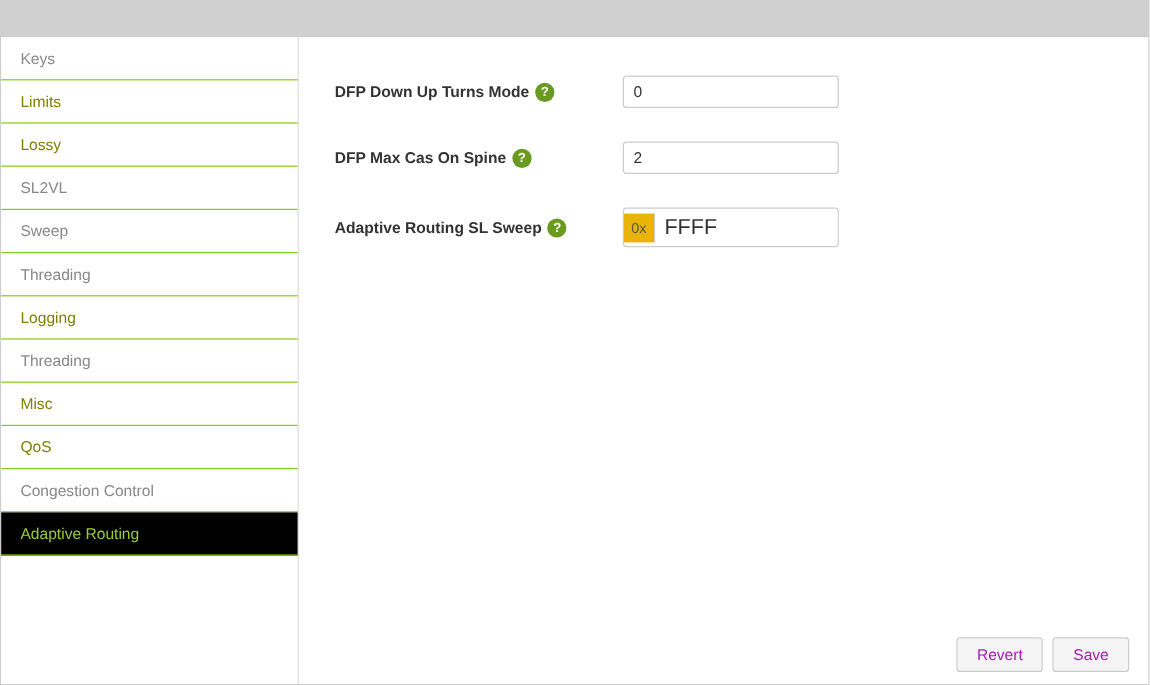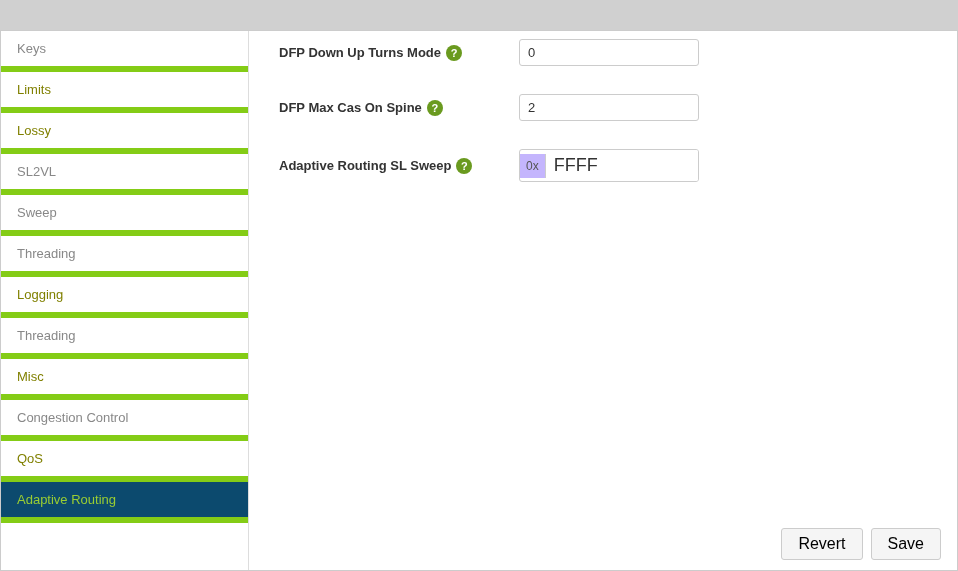--- a/index.html
+++ b/index.html
@@ -33,37 +33,37 @@
 
     .sidebar {
       width: 248px;
       border-right: 1px solid #ddd;
       background: #fff;
       flex-shrink: 0;
     }
 
     .sidebar-item {
       padding: 10px 16px;
-      border-bottom: 6px solid #84cc16;
+      border-bottom: 1px solid #84cc16;
       cursor: pointer;
       color: #888;
     }
 
     .sidebar-item.active {
-      background: #0c4a6e;
+      background: #000000;
       color: #9acd32;
     }
 
     .sidebar-item.olive {
       color: #808000;
     }
 
     .content-area {
       flex: 1;
-      padding: 8px 30px;
+      padding: 32px 30px;
       display: flex;
       flex-direction: column;
       position: relative;
     }
 
     .form-row {
       display: flex;
       align-items: center;
       margin-bottom: 28px;
     }
@@ -105,21 +105,21 @@
     .hex-input-wrapper {
       display: flex;
       align-items: center;
       border: 1px solid #ccc;
       border-radius: 3px;
       width: 180px;
       overflow: hidden;
     }
 
     .hex-prefix {
-      background: #c4b5fd;
+      background: #eab308;
       padding: 5px 6px;
       color: #555;
       font-size: 12px;
       border-right: 1px solid #ccc;
       flex-shrink: 0;
     }
 
     .hex-input {
       border: none;
       padding: 5px 8px;
@@ -136,44 +136,44 @@
       right: 16px;
       display: flex;
       gap: 8px;
     }
 
     .btn {
       padding: 6px 16px;
       border: 1px solid #ccc;
       border-radius: 3px;
       background: #f5f5f5;
-      color: #000000;
+      color: #a21caf;
       cursor: pointer;
-      font-size: 16px;
+      font-size: 13px;
     }
   </style>
 </head>
 <body>
 
 <div class="top-bar"></div>
 
 <div class="main-container">
   <div class="sidebar">
 
   <div class="sidebar-item">Keys</div>
       <div class="sidebar-item olive">Limits</div>
       <div class="sidebar-item olive">Lossy</div>
       <div class="sidebar-item">SL2VL</div>
       <div class="sidebar-item">Sweep</div>
       <div class="sidebar-item">Threading</div>
       <div class="sidebar-item olive">Logging</div>
       <div class="sidebar-item">Threading</div>
       <div class="sidebar-item olive">Misc</div>
+      <div class="sidebar-item olive">QoS</div>
       <div class="sidebar-item">Congestion Control</div>
-      <div class="sidebar-item olive">QoS</div>
       <div class="sidebar-item active">Adaptive Routing</div>
     </div>
 
   <div class="content-area">
 
     <div class="form-row">
         <div class="form-label">
           <span>DFP Down Up Turns Mode</span>
           <span class="help-icon">?</span>
         </div>

